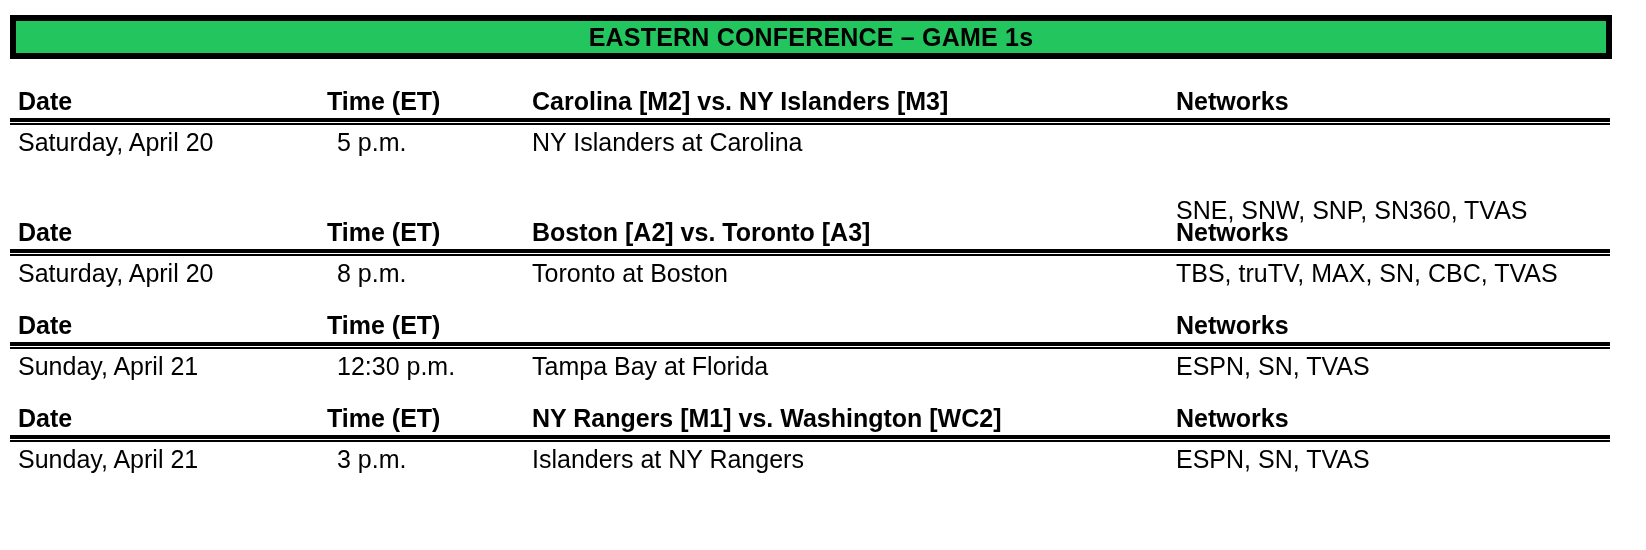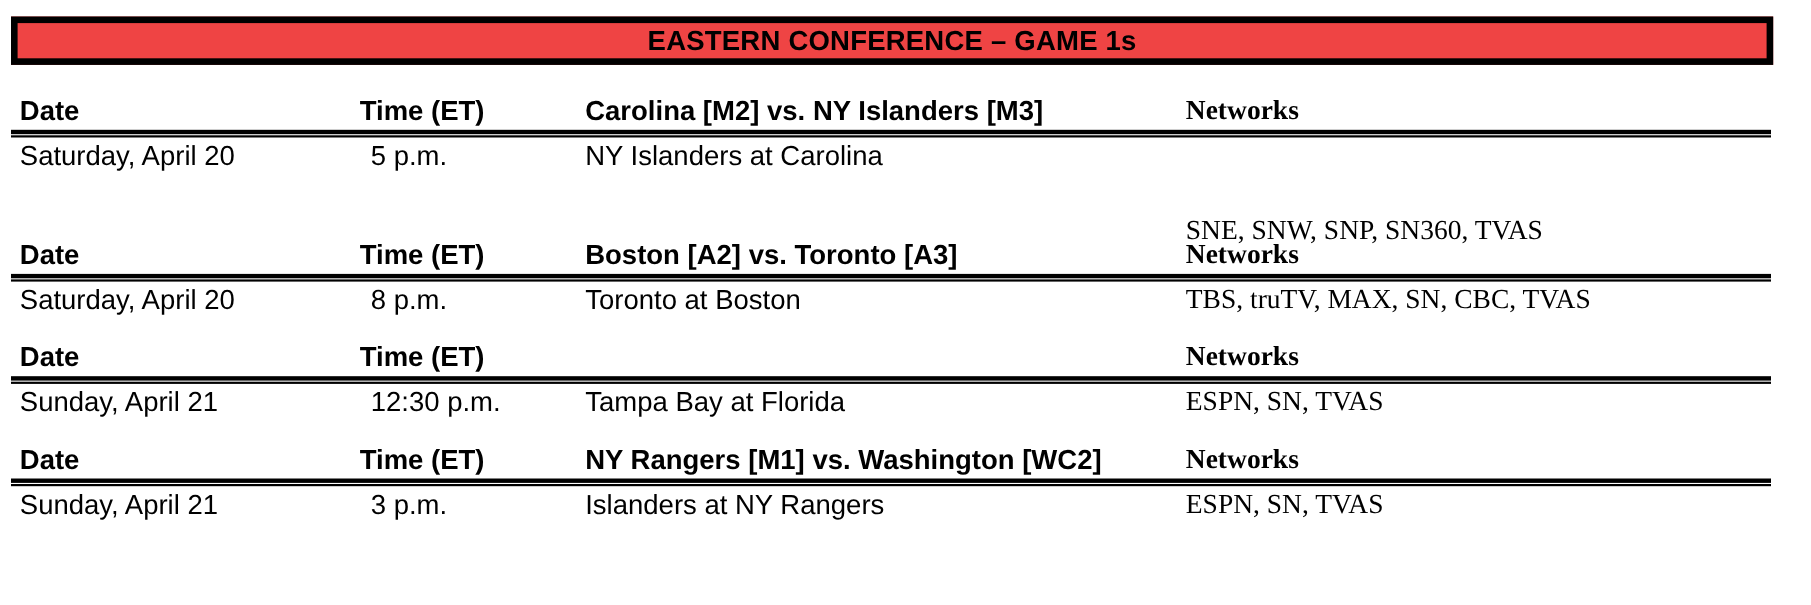--- a/index.html
+++ b/index.html
@@ -25,21 +25,21 @@
     position: absolute;
     left: 10px;
     top: 15px;
     width: 1602px;
     height: 44px;
     border: 6px solid #000000;
     box-sizing: border-box;
     display: flex;
     align-items: center;
     justify-content: center;
-    background: #ef4444;
+    background: #22c55e;
   }
   .banner-title {
     font-size: 25px;
     font-weight: bold;
     letter-spacing: 0.2px;
     white-space: nowrap;
     line-height: 1;
   }
 
   
@@ -73,21 +73,21 @@
     font-size: 25px;
     line-height: 34px;
     white-space: pre;
   }
   .head .cell {
     font-weight: bold;
   }
   .c-date  { left: 18px; }
   .c-time  { left: 327px; }
   .c-match { left: 532px; }
-  .c-net   { left: 1078px; font-family: Liberation Serif, serif; }
+  .c-net   { left: 1176px; }
 
   
   .body .c-time { left: 337px; }
 
   
   .net-lines {
     line-height: 34px;
   }
 
   

